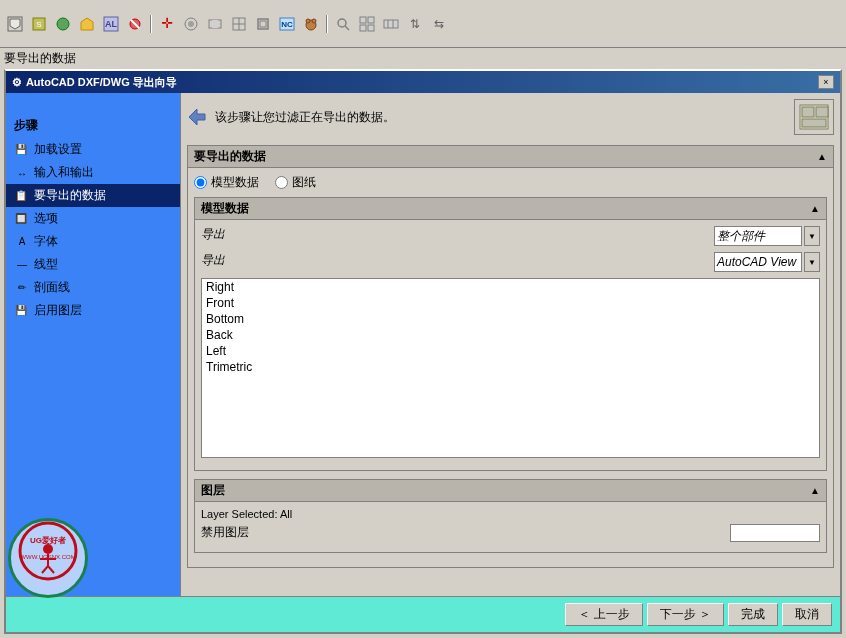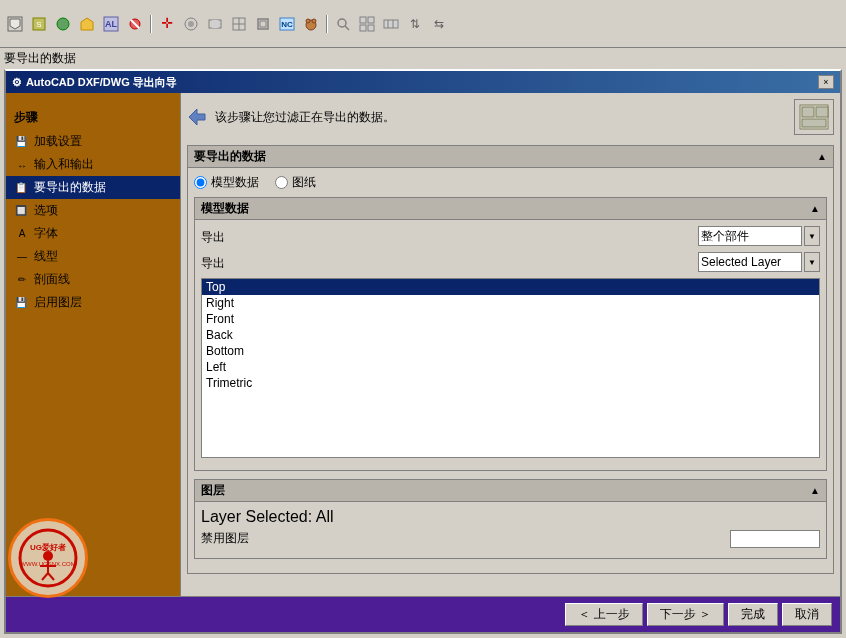--- a/index.html
+++ b/index.html
@@ -98,23 +98,23 @@
     
     .dialog-content {
       display: flex;
       flex: 1;
       overflow: hidden;
     }
 
     
     .steps-panel {
       width: 175px;
-      background: #a16207;
+      background: #3b82f6;
       border-right: 1px solid #808080;
-      padding: 12px 0;
+      padding: 20px 0;
     }
     .steps-title {
       font-weight: bold;
       padding: 4px 8px;
       font-size: 12px;
     }
     .step-item {
       display: flex;
       align-items: center;
       padding: 3px 8px;
@@ -203,38 +203,39 @@
     .radio-label {
       display: flex;
       align-items: center;
       gap: 4px;
       cursor: pointer;
     }
 
     
     .form-row {
       display: flex;
-      align-items: flex-end;
+      align-items: flex-start;
       margin-bottom: 6px;
+      font-style: italic;
     }
     .form-label {
       width: 60px;
       font-size: 12px;
     }
     .form-control-right {
       margin-left: auto;
       display: flex;
       align-items: center;
       gap: 2px;
     }
     .dropdown {
       background: white;
       border: 1px solid #808080;
       height: 20px;
-      width: 104px;
+      width: 88px;
       display: flex;
       align-items: center;
       padding: 0 2px;
       font-size: 12px;
       cursor: pointer;
     }
     .dropdown-arrow {
       width: 16px;
       height: 20px;
       background: #d4d0c8;
@@ -261,21 +262,21 @@
       cursor: pointer;
       font-family: Arial, sans-serif;
     }
     .list-item.selected {
       background: #0a246a;
       color: white;
     }
 
     
     .layer-label {
-      font-size: 16px;
+      font-size: 11px;
       margin-bottom: 4px;
     }
     .layer-row {
       display: flex;
       align-items: flex-start;
       margin-bottom: 4px;
     }
     .layer-row-label {
       width: 70px;
       font-size: 12px;
@@ -283,21 +284,21 @@
     .layer-input {
       margin-left: auto;
       width: 90px;
       height: 18px;
       background: white;
       border: 1px solid #808080;
     }
 
     
     .dialog-footer {
-      background: #4c1d95;
+      background: #5eead4;
       border-top: 1px solid #808080;
       padding: 6px 8px;
       display: flex;
       justify-content: flex-end;
       gap: 4px;
     }
     .footer-btn {
       height: 23px;
       padding: 0 12px;
       background: #d4d0c8;
@@ -334,24 +335,24 @@
       left: 8px;
       width: 120px;
       height: 80px;
       opacity: 0.9;
     }
 
     .logo-circle {
       width: 80px;
       height: 80px;
       border-radius: 50%;
-      border: 3px solid #f97316;
-      display: flex;
-      align-items: center;
-      justify-content: center;
+      border: 3px solid #15803d;
+      display: flex;
+      align-items: center;
+      justify-content: flex-start;
       flex-direction: column;
       background: rgba(255,255,255,0.7);
     }
   </style>
 </head>
 <body>
 
 <div class="toolbar-area">
 
   <div class="toolbar-btn">
@@ -569,31 +570,30 @@
                 <span class="form-label">导出</span>
                 <div class="form-control-right">
                   <div class="dropdown">整个部件</div>
                   <div class="dropdown-arrow">▼</div>
                 </div>
               </div>
 
               <div class="form-row">
                 <span class="form-label">导出</span>
                 <div class="form-control-right">
-                  <div class="dropdown">Selected Layer</div>
+                  <div class="dropdown">AutoCAD View</div>
                   <div class="dropdown-arrow">▼</div>
                 </div>
               </div>
 
               <div class="list-box">
-                <div class="list-item selected">Top</div>
                 <div class="list-item">Right</div>
                 <div class="list-item">Front</div>
+                <div class="list-item">Bottom</div>
                 <div class="list-item">Back</div>
-                <div class="list-item">Bottom</div>
                 <div class="list-item">Left</div>
                 <div class="list-item">Trimetric</div>
               </div>
             </div>
           </div>
 
           <div class="group-box">
             <div class="group-box-title">
               <span>图层</span>
               <span class="collapse-arrow">▲</span>

